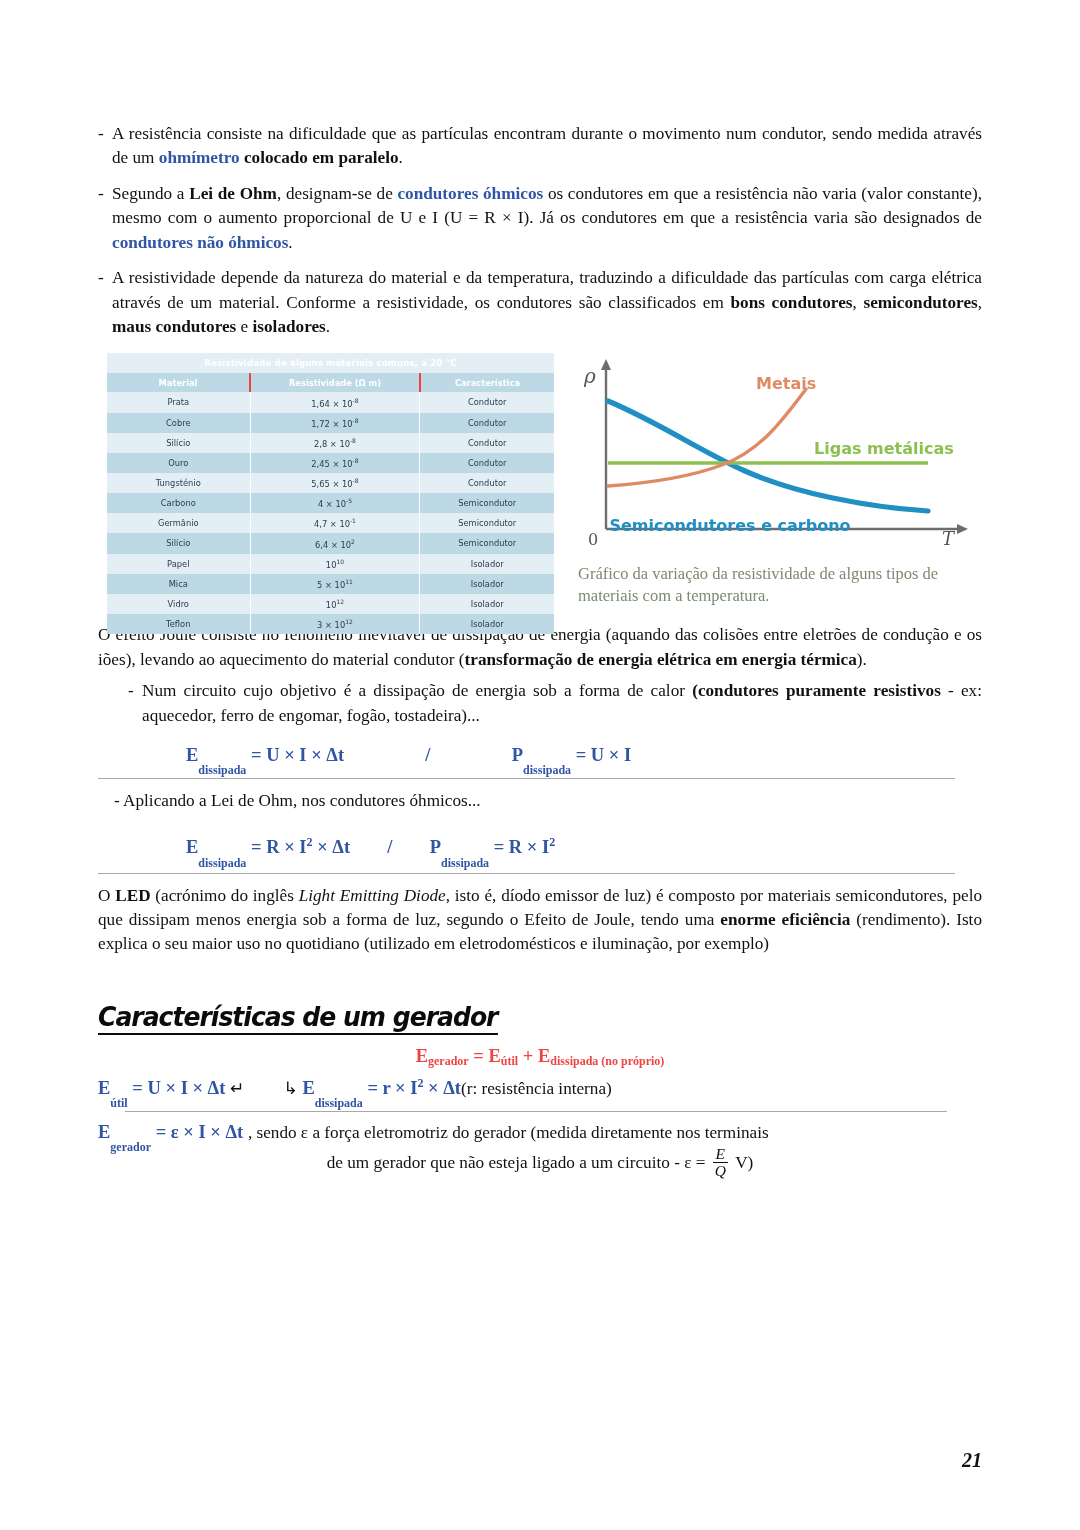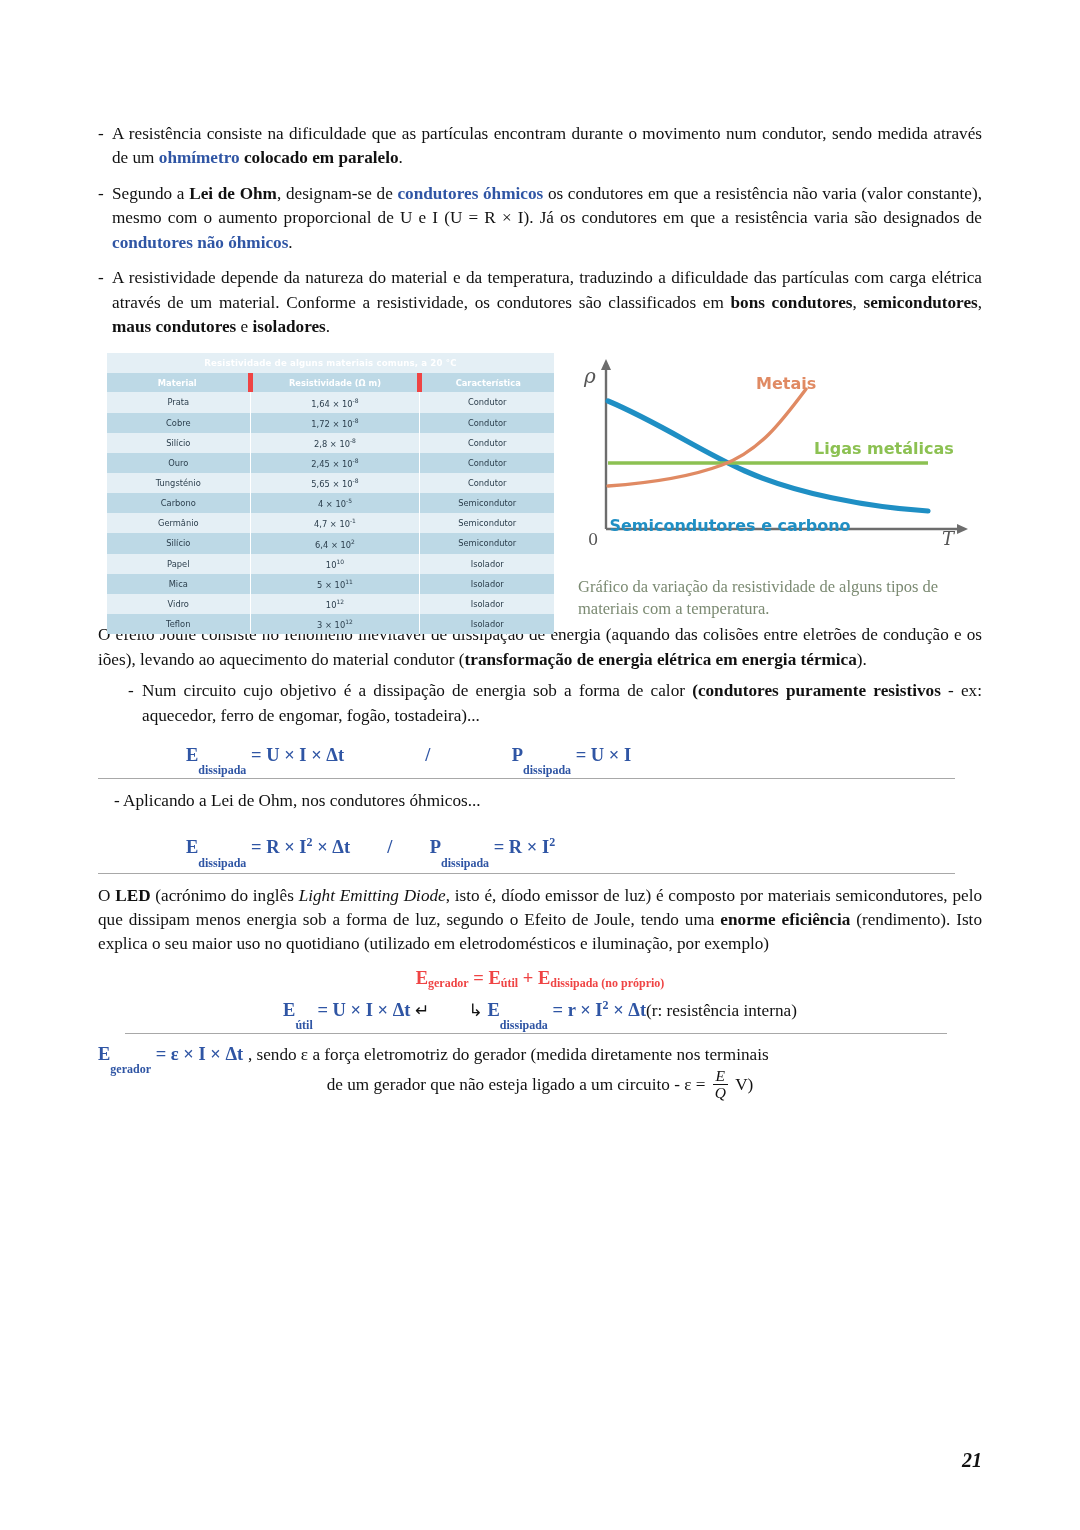--- a/index.html
+++ b/index.html
@@ -69,42 +69,42 @@
     font-size:8.6px;
     letter-spacing:.15px;
   }
   .restable .colhead td{
     background:#5b9cbd;
     color:#ffffff;
     font-weight:bold;
     text-align:center;
     padding:4.5px 0;
     font-size:8.3px;
-    border-right:5px solid #ef4444;
+    border-right:2px solid #ef4444;
   }
   .restable .colhead td:last-child{border-right:none;}
   .restable tbody td{
     text-align:center;
     padding:4.2px 0;
     border-right:1px solid #ffffff;
     font-size:8.3px;
   }
   .restable tbody td:last-child{border-right:none;}
   .restable tbody tr:nth-child(odd) td{background:#e4eff5;}
   .restable tbody tr:nth-child(even) td{background:#bdd9e6;}
   .restable sup{font-size:6px;vertical-align:super;}
 
   
   .graphbox{
     position:absolute;
     left:472px; top:-2px;
     width:410px;
   }
   .graphcap{
-    margin-top:21px;
+    margin-top:8px;
     font-family:"Liberation Serif", serif;
     font-size:16.5px;
     line-height:1.33;
     color:#7b8a72;
     padding-left:8px;
   }
 
   
   .scripthead{
     font-family:"DejaVu Sans", sans-serif;
@@ -331,26 +331,29 @@
     <span>/</span>
     <span style="display:inline-block;width:28px;"></span>
     <span>P</span><sub>dissipada</sub>
     <span>= R × I</span><sup>2</sup>
   </div>
 
   <hr class="sep short" style="margin-top:14px;">
 
   <div class="para" style="margin-top:2px;"><span>O </span><span class="b">LED</span><span> (acrónimo do inglês </span><span class="ital">Light Emitting Diode</span><span>, isto é, díodo emissor de luz) é composto por materiais semicondutores, pelo que dissipam menos energia sob a forma de luz, segundo o Efeito de Joule, tendo uma </span><span class="b">enorme eficiência</span><span> (rendimento). Isto explica o seu maior uso no quotidiano (utilizado em eletrodomésticos e iluminação, por exemplo)</span></div>
 
+  <div class="h-gerador" style="margin-top:44px;">
+    <span class="scripthead">Características de um gerador</span>
+  </div>
 
   <div class="formula fline blackf" style="text-align:center;margin-top:11px;">
     <span>E</span><sub>gerador</sub><span> = </span><span>E</span><sub>útil</sub><span> + </span><span>E</span><sub>dissipada (no próprio)</sub>
   </div>
 
-  <div class="formula fline" style="text-align:center;margin-top:9px;">
+  <div class="formula fline" style="margin-top:9px;">
     <span>E</span><sub>útil</sub>
     <span>= U × I × Δt</span>
     <span class="arrow">↵</span>
     <span style="display:inline-block;width:30px;"></span>
     <span class="arrow">↳</span>
     <span>E</span><sub>dissipada</sub>
     <span>= r × I</span><sup>2</sup><span> × Δt</span><span class="normaltxt">(r: resistência interna)</span>
   </div>
 
   <hr class="sep" style="width:93%;margin-left:3%;margin-top:12px;">

